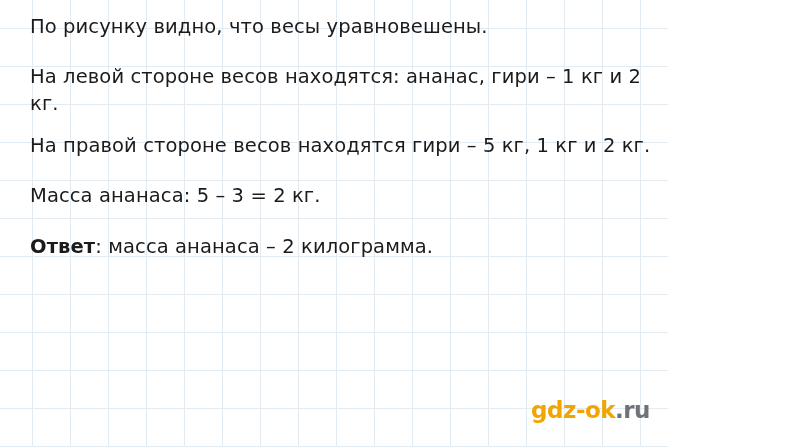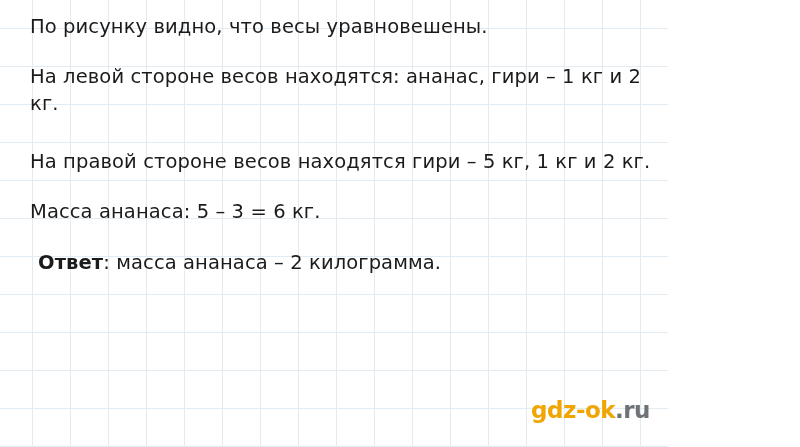--- a/index.html
+++ b/index.html
@@ -34,25 +34,24 @@
   }
   .line {
     font-size: 19.5px;
     line-height: 1.35;
     color: #1b1b1b;
     margin: 0 0 24px 0;
     letter-spacing: 0.1px;
     white-space: pre-wrap;
   }
   .line.wrap {
-    margin-bottom: 32px;
+    margin-bottom: 16px;
   }
   .line:last-child {
     margin-bottom: 0;
-    margin-left: 8px;
   }
   .answer-label {
     font-weight: bold;
   }
   .watermark {
     position: absolute;
     right: 18px;
     bottom: 24px;
     font-size: 23px;
     font-weight: bold;
@@ -66,20 +65,20 @@
   .wm-ru { color: #6f7378; }
 </style>
 </head>
 <body>
 
 <div class="page">
   <div class="content">
     <p class="line">По рисунку видно, что весы уравновешены.</p>
     <p class="line wrap">На левой стороне весов находятся: ананас, гири – 1 кг и 2 кг.</p>
     <p class="line">На правой стороне весов находятся гири – 5 кг, 1 кг и 2 кг.</p>
-    <p class="line">Масса ананаса: 5 – 3 = 6 кг.</p>
+    <p class="line">Масса ананаса: 5 – 3 = 2 кг.</p>
     <p class="line"><span class="answer-label">Ответ</span><span>: масса ананаса – 2 килограмма.</span></p>
   </div>
 
   <div class="watermark">
     <span class="wm-gdz">gdz</span><span class="wm-dash">-</span><span class="wm-ok">ok</span><span class="wm-ru">.ru</span>
   </div>
 </div>
 
 </body></html>

